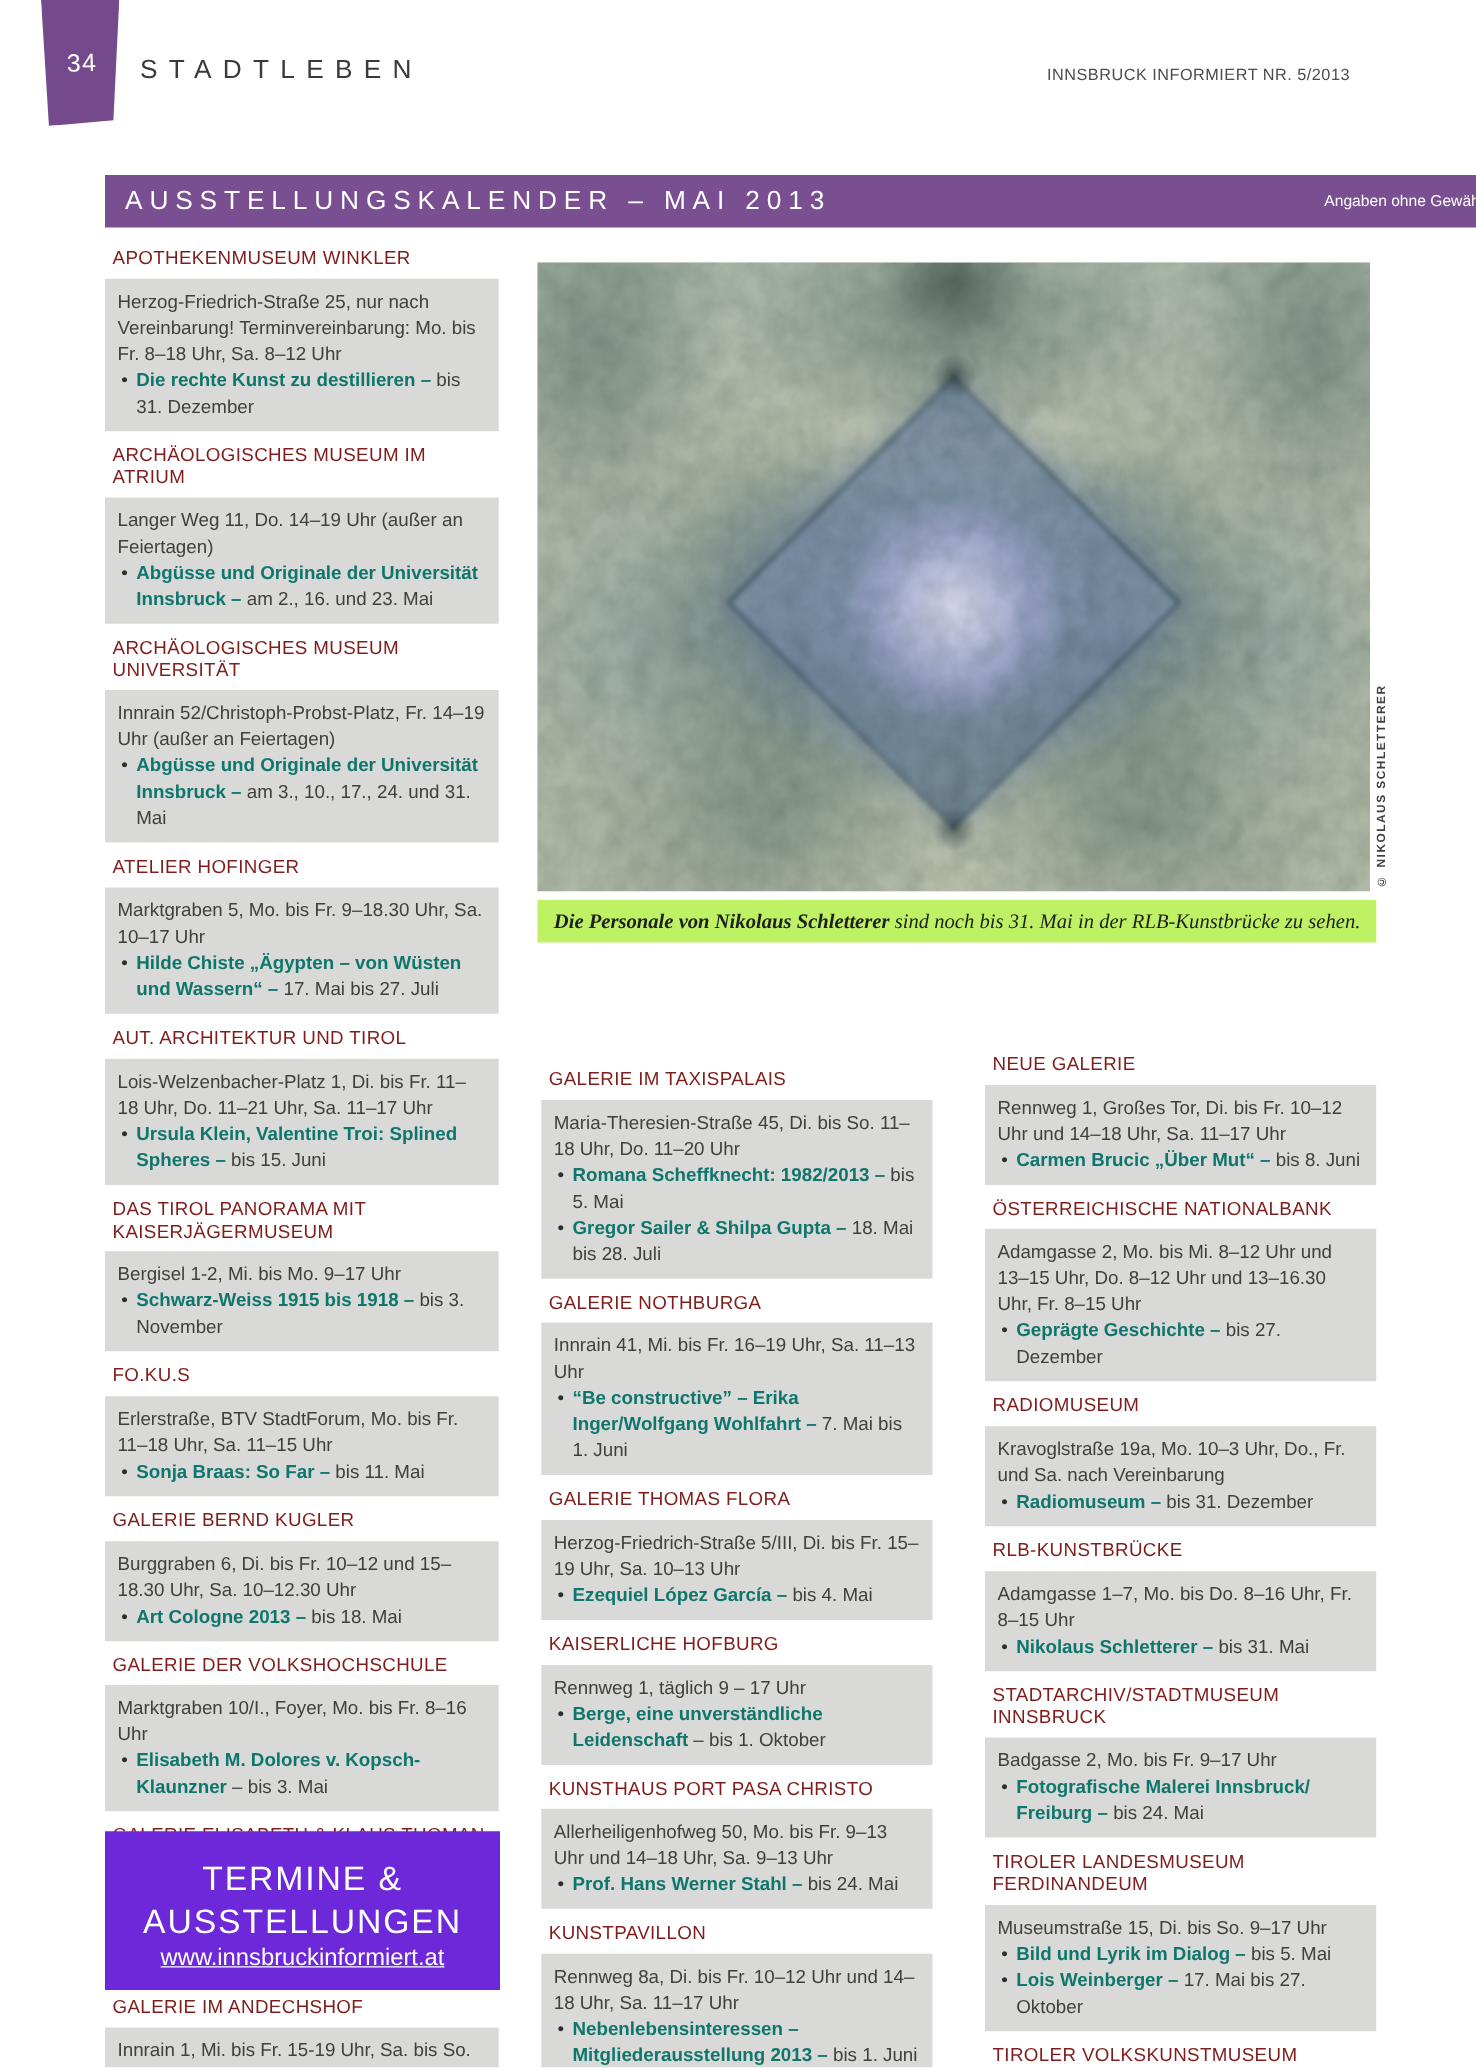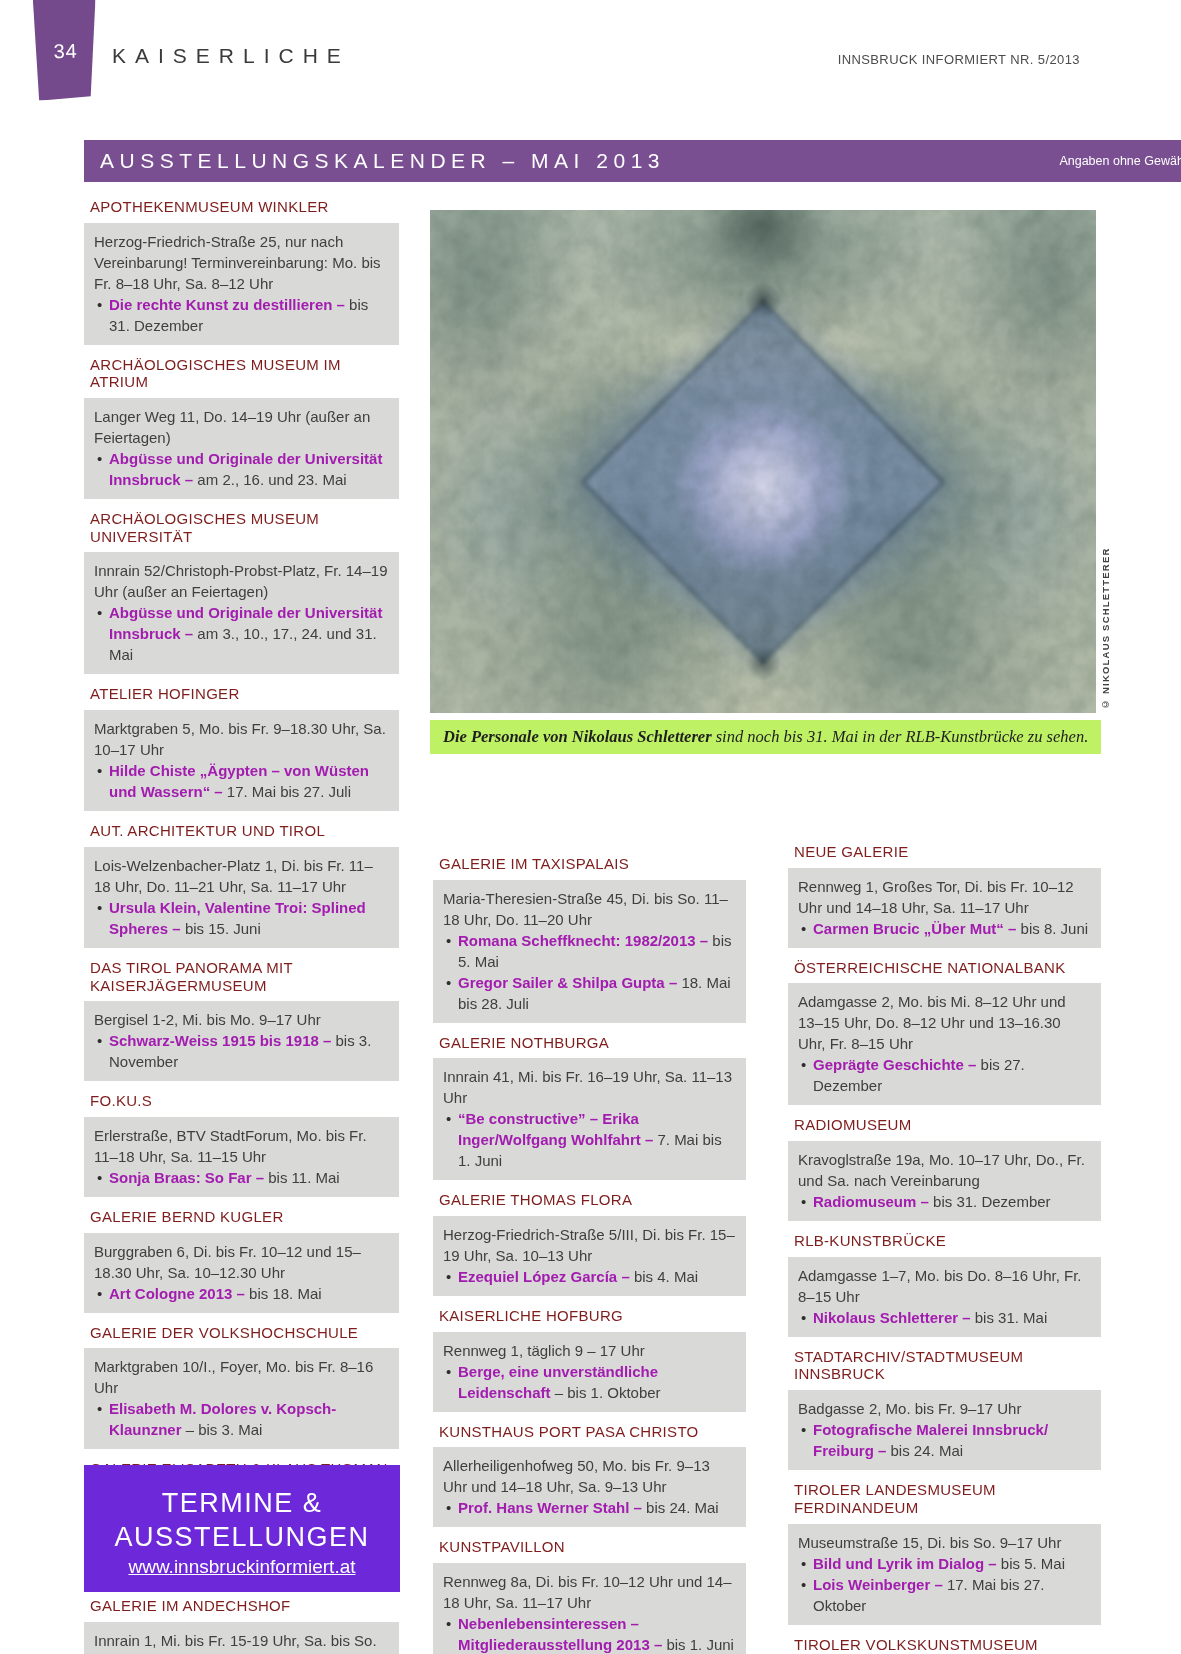--- a/index.html
+++ b/index.html
@@ -36,21 +36,21 @@
   .venue-name{
     font-size:15px;color:#7f1d1d;letter-spacing:.3px;padding-left:6px;
     margin:11px 0 7px 0;line-height:1.18;
   }
   .col .venue-name:first-child{margin-top:0;}
   .venue-box{
     background:#d9d9d7;padding:8px 10px 9px 10px;font-size:15px;line-height:21px;color:#3f3f3f;
   }
   .event{position:relative;padding-left:15px;}
   .event::before{content:"•";position:absolute;left:3px;top:0;color:#2e2e2e;}
-  .event-title{font-weight:bold;color:#a21caf;}
+  .event-title{font-weight:bold;color:#0f766e;}
   
   .artwork{position:absolute;left:430px;top:210px;width:666px;height:503px;overflow:hidden;background:#aeb8a8;}
   .art-base{position:absolute;inset:0;
     background:
       radial-gradient(ellipse 90px 70px at 50% 3%, rgba(40,60,55,.55), transparent 70%),
       radial-gradient(ellipse 240px 140px at 50% 10%, rgba(80,105,98,.5), transparent 72%),
       radial-gradient(ellipse 150px 230px at 7% 14%, rgba(90,113,106,.55), transparent 70%),
       radial-gradient(ellipse 150px 230px at 93% 14%, rgba(90,113,106,.55), transparent 70%),
       radial-gradient(ellipse 270px 95px at 50% 27%, rgba(206,207,185,.55), transparent 70%),
       radial-gradient(ellipse 175px 265px at 29% 58%, rgba(84,110,102,.6), transparent 72%),
@@ -101,21 +101,21 @@
   .promo-url{font-size:19px;text-decoration:underline;color:#fff;display:inline-block;margin-top:2px;}
 </style>
 </head>
 <body>
 
 <div class="page">
 
   <div class="corner-tab">
     <div class="corner-num">34</div>
   </div>
-  <div class="section-title">KAISERLICHE</div>
+  <div class="section-title">STADTLEBEN</div>
   <div class="issue-label">INNSBRUCK INFORMIERT NR. 5/2013</div>
 
   <div class="banner">
     <div class="banner-title">AUSSTELLUNGSKALENDER – MAI 2013</div>
     <div class="banner-note">Angaben ohne Gewähr</div>
   </div>
 
   <div class="artwork">
     <div class="art-base"></div>
     <div class="art-bluewash"></div>
@@ -233,21 +233,21 @@
         <div class="venue-info">Rennweg 1, Großes Tor, Di. bis Fr. 10–12 Uhr und 14–18 Uhr, Sa. 11–17 Uhr</div>
         <div class="event"><span class="event-title">Carmen Brucic „Über Mut“ –</span><span class="event-detail"> bis 8. Juni</span></div>
       </div>
       <div class="venue-name">ÖSTERREICHISCHE NATIONALBANK</div>
       <div class="venue-box">
         <div class="venue-info">Adamgasse 2, Mo. bis Mi. 8–12 Uhr und 13–15 Uhr, Do. 8–12 Uhr und 13–16.30 Uhr, Fr. 8–15 Uhr</div>
         <div class="event"><span class="event-title">Geprägte Geschichte –</span><span class="event-detail"> bis 27. Dezember</span></div>
       </div>
       <div class="venue-name">RADIOMUSEUM</div>
       <div class="venue-box">
-        <div class="venue-info">Kravoglstraße 19a, Mo. 10–17 Uhr, Do., Fr. und Sa. nach Vereinbarung</div>
+        <div class="venue-info">Kravoglstraße 19a, Mo. 10–3 Uhr, Do., Fr. und Sa. nach Vereinbarung</div>
         <div class="event"><span class="event-title">Radiomuseum –</span><span class="event-detail"> bis 31. Dezember</span></div>
       </div>
       <div class="venue-name">RLB-KUNSTBRÜCKE</div>
       <div class="venue-box">
         <div class="venue-info">Adamgasse 1–7, Mo. bis Do. 8–16 Uhr, Fr. 8–15 Uhr</div>
         <div class="event"><span class="event-title">Nikolaus Schletterer –</span><span class="event-detail"> bis 31. Mai</span></div>
       </div>
       <div class="venue-name">STADTARCHIV/STADTMUSEUM INNSBRUCK</div>
       <div class="venue-box">
         <div class="venue-info">Badgasse 2, Mo. bis Fr. 9–17 Uhr</div>

